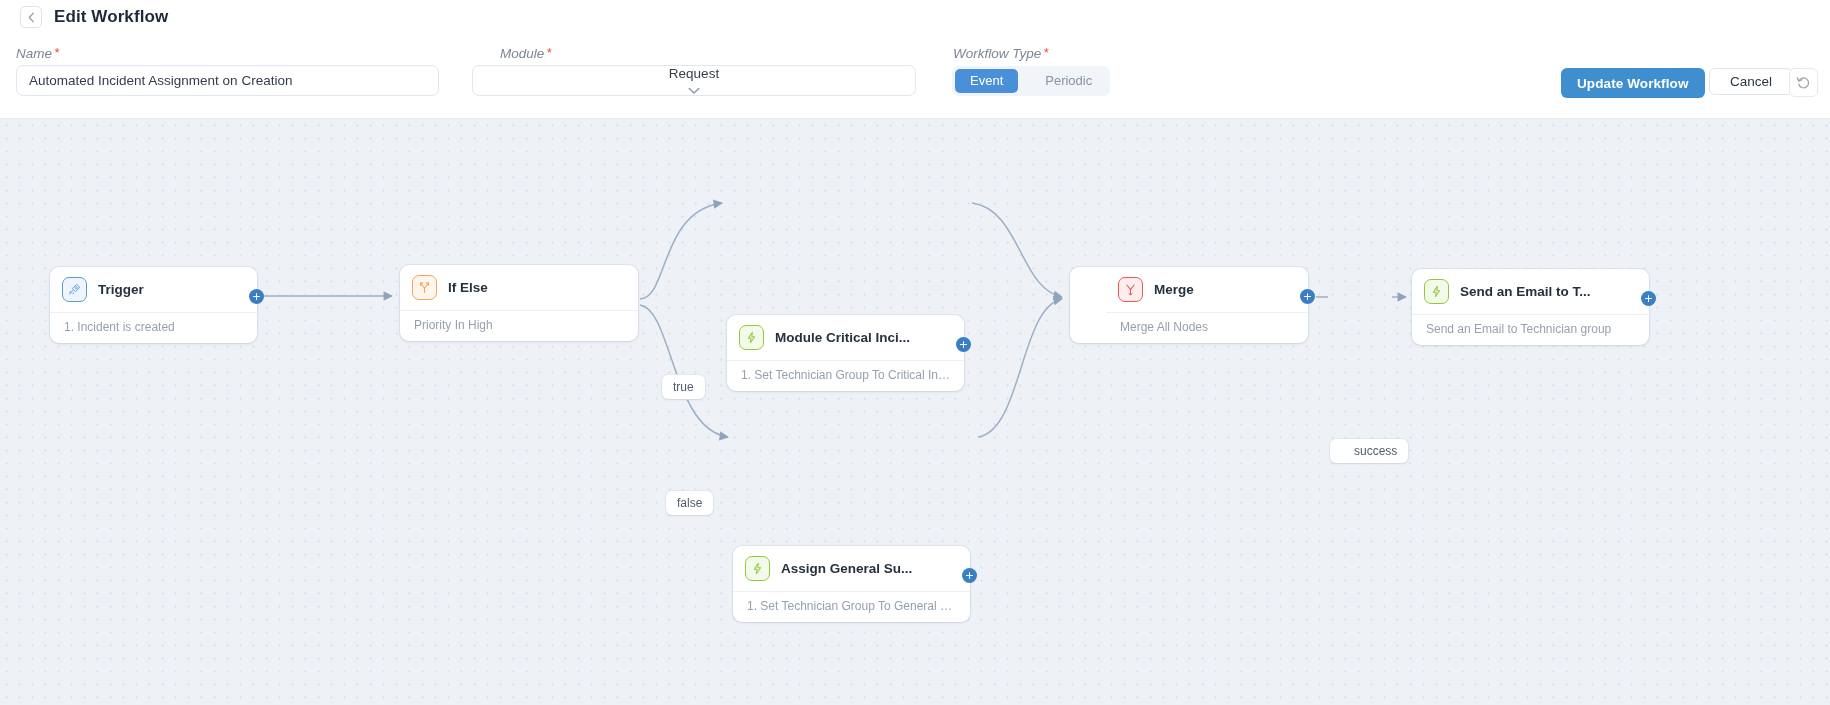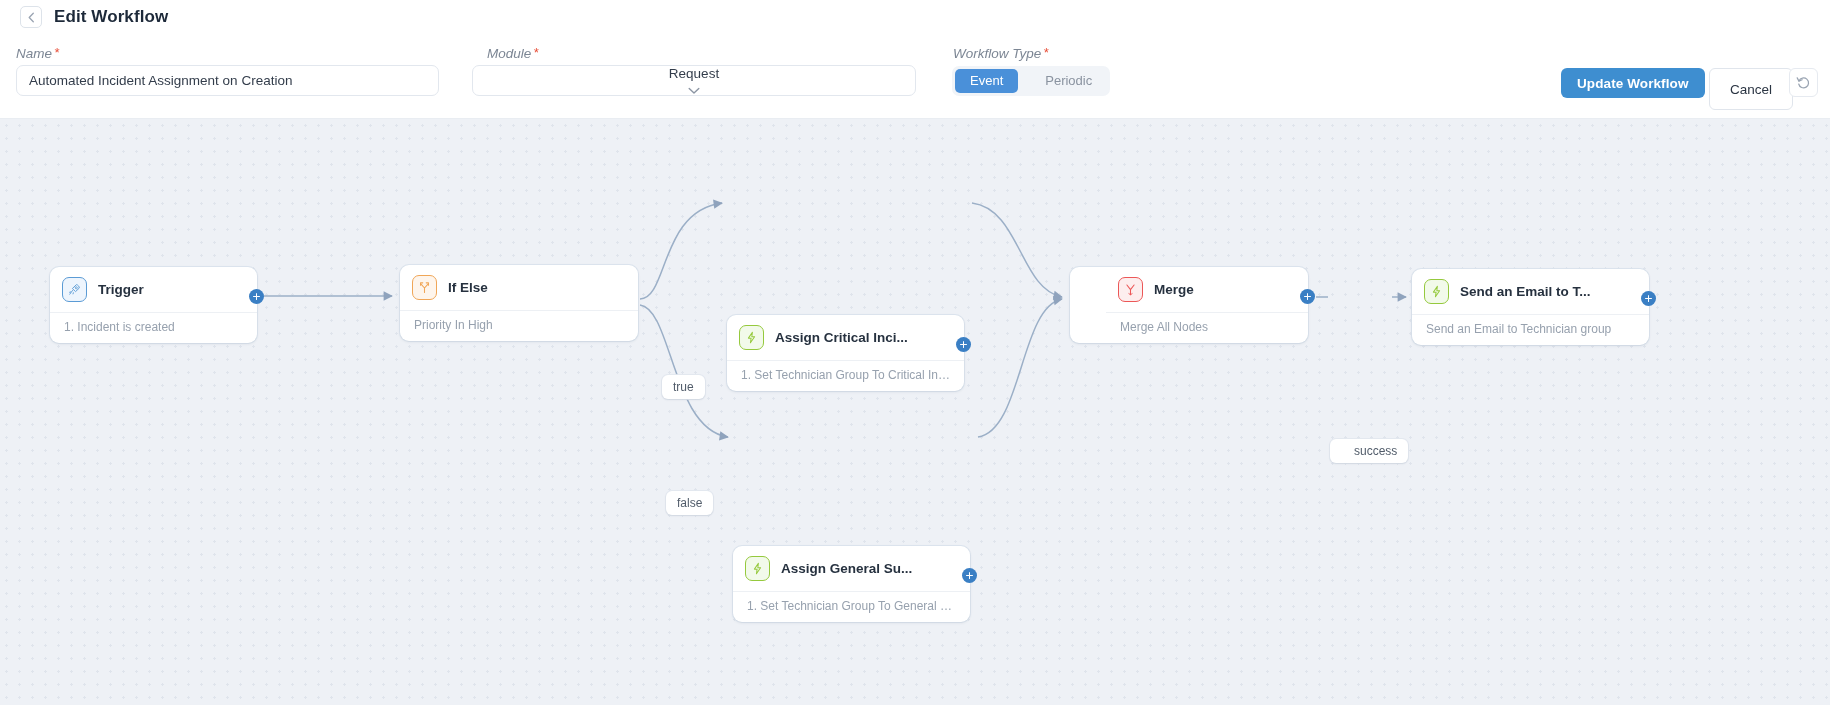--- a/index.html
+++ b/index.html
@@ -53,21 +53,21 @@
   }
   .seg-item.active { background: #4a90d9; color: #ffffff; }
 
   .btn-primary {
     position: absolute; height: 30px; background: #3e8ed0; color: #fff;
     border: none; border-radius: 6px; font-size: 13.5px; font-weight: 700;
     padding: 0 16px; cursor: pointer; font-family: "Liberation Sans", sans-serif;
     letter-spacing: .1px;
   }
   .btn-secondary {
-    position: absolute; height: 42px; background: #fff; color: #2a3442;
+    position: absolute; height: 27px; background: #fff; color: #2a3442;
     border: 1px solid #e0e5ec; border-radius: 6px; font-size: 13.5px;
     padding: 0 20px; cursor: pointer; font-family: "Liberation Sans", sans-serif;
   }
   .btn-icon {
     position: absolute; width: 29px; height: 29px; background: #fff;
     border: 1px solid #e6eaf0; border-radius: 6px; cursor: pointer;
     display: flex; align-items: center; justify-content: center;
   }
 
   
@@ -133,21 +133,21 @@
       </svg>
     </div>
     <div class="page-title">Edit Workflow</div>
   </div>
 
   <div class="field-label" style="left:16px; top:46px;">
     <span>Name</span><span class="req">*</span>
   </div>
   <input class="text-input" style="left: 16px; top: 65px; width: 423px;" value="Automated Incident Assignment on Creation">
 
-  <div class="field-label" style="left:487px; top:46px;text-align:right;">
+  <div class="field-label" style="left:500px; top:46px;text-align:right;">
     <span>Module</span><span class="req">*</span>
   </div>
   <div class="select-box" style="left:472px; top:65px; width:444px;flex-direction:column;">
     <span class="select-value">Request</span>
     <svg width="12" height="8" viewBox="0 0 12 8">
       <path d="M1.2 1.6 L6 6.1 L10.8 1.6" fill="none" stroke="#8b95a3" stroke-width="1.4" stroke-linecap="round" stroke-linejoin="round"></path>
     </svg>
   </div>
 
   <div class="field-label" style="left:953px; top:46px;">
@@ -220,21 +220,21 @@
     <div class="node-body">Priority In High</div>
   </div>
 
   <div class="node" style="left:727px; top:196px; width:237px;">
     <div class="node-head">
       <div class="node-ico ico-green">
         <svg width="13" height="13" viewBox="0 0 16 16">
           <path d="M9.1 1.6 L4.2 8.8 L7.5 8.8 L6.7 14.4 L11.8 7.1 L8.4 7.1 Z" fill="none" stroke="#95c93d" stroke-width="1.25" stroke-linejoin="round"></path>
         </svg>
       </div>
-      <div class="node-title">Assign Critical Inci...</div>
+      <div class="node-title">Module Critical Inci...</div>
     </div>
     <div class="node-body">1. Set Technician Group To Critical Inci...</div>
     <div class="plus" style="right:-7px; top:22px;"></div>
   </div>
 
   <div class="node" style="left:733px; top:427px; width:237px;">
     <div class="node-head">
       <div class="node-ico ico-green">
         <svg width="13" height="13" viewBox="0 0 16 16">
           <path d="M9.1 1.6 L4.2 8.8 L7.5 8.8 L6.7 14.4 L11.8 7.1 L8.4 7.1 Z" fill="none" stroke="#95c93d" stroke-width="1.25" stroke-linejoin="round"></path>

